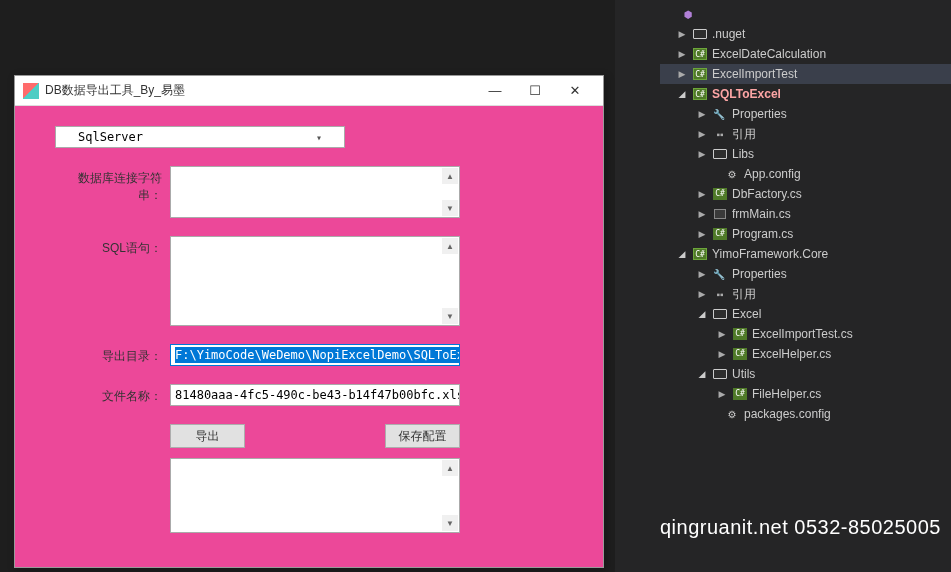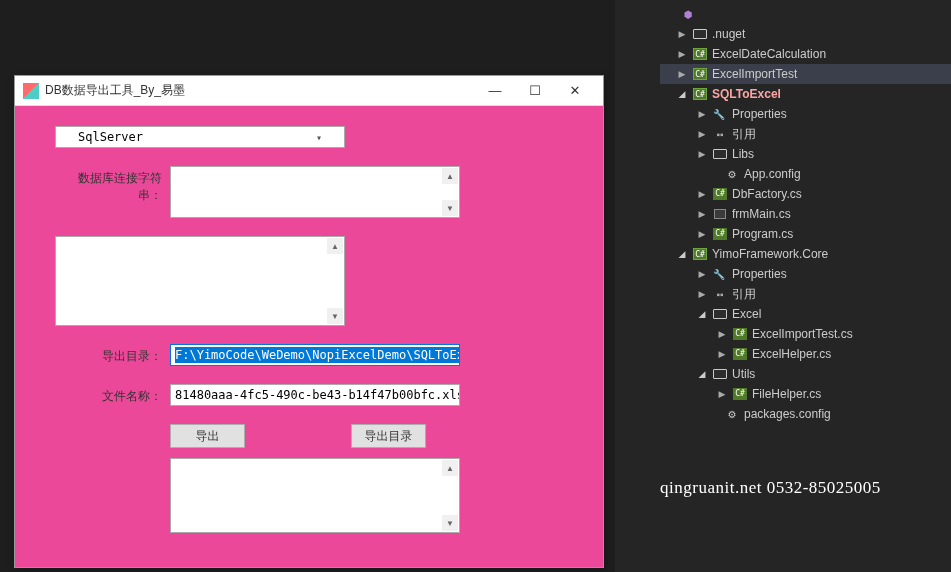--- a/index.html
+++ b/index.html
@@ -83,21 +83,21 @@
       white-space: nowrap; overflow: hidden;
     }
     .text-input.selected { border: 1px solid #0078d7; }
     .text-input.selected span {
       background: #0078d7; color: #fff;
       padding: 1px 0;
     }
     .btn-row {
       display: flex; 
       margin-left: 115px; margin-bottom: 10px;
-      width: 256px;
+      width: 290px;
       justify-content: space-between;
     }
     .wf-button {
       width: 75px; height: 24px;
       background: #e1e1e1;
       border: 1px solid #adadad;
       font-size: 12px; color: #333;
       display: flex; align-items: center; justify-content: center;
     }
     .log-row { margin-left: 115px; }
@@ -150,24 +150,24 @@
     .ic-sln { color: #b180d7; }
     .ic-folder { border: 1px solid #ccc; width: 14px; height: 10px; border-radius: 1px; background: #2d2d2d; }
     .ic-cs { background: #4f7a28; color: #fff; font-size: 8px; width: 14px; height: 12px; line-height: 12px; text-align: center; font-family: monospace; }
     .ic-csproj { background: #4f7a28; color: #fff; font-size: 8px; width: 14px; height: 12px; line-height: 12px; text-align: center; font-family: monospace; border: 1px solid #6da63a; }
     .ic-wrench { color: #aaa; }
     .ic-ref { color: #aaa; font-size: 12px; }
     .ic-config { color: #ccc; font-size: 10px; }
     .ic-frm { background: #3a3a3a; border: 1px solid #888; width: 12px; height: 10px; }
     .watermark {
       position: absolute;
-      left: 660px; top: 478px;
+      left: 660px; top: 516px;
       color: #fff;
-      font-size: 17px;
-      font-family: Liberation Serif, serif;
+      font-size: 20px;
+      font-family: Liberation Sans, sans-serif;
       letter-spacing: 0.5px;
     }
   </style>
 </head>
 <body>
 
 <div class="dialog">
   <div class="titlebar">
     <div class="app-icon"></div>
     <div class="title">DB数据导出工具_By_易墨</div>
@@ -187,20 +187,21 @@
     <div class="form-row">
       <div class="form-label">数据库连接字符串：</div>
       <div class="form-control">
         <div class="textarea conn">
           <div class="scroll-arrow up">▲</div>
           <div class="scroll-arrow dn">▼</div>
         </div>
       </div>
     </div>
     <div class="form-row">
+      <div class="form-label">SQL语句：</div>
       <div class="form-control">
         <div class="textarea sql">
           <div class="scroll-arrow up">▲</div>
           <div class="scroll-arrow dn">▼</div>
         </div>
       </div>
     </div>
     <div class="form-row">
       <div class="form-label">导出目录：</div>
       <div class="form-control">
@@ -212,21 +213,21 @@
     <div class="form-row">
       <div class="form-label">文件名称：</div>
       <div class="form-control">
         <div class="text-input">
           <span>81480aaa-4fc5-490c-be43-b14f47b00bfc.xls</span>
         </div>
       </div>
     </div>
     <div class="btn-row">
       <div class="wf-button">导出</div>
-      <div class="wf-button">导出目录</div>
+      <div class="wf-button">保存配置</div>
     </div>
     <div class="log-row">
       <div class="textarea log">
         <div class="scroll-arrow up">▲</div>
         <div class="scroll-arrow dn">▼</div>
       </div>
     </div>
   </div>
 </div>
 

